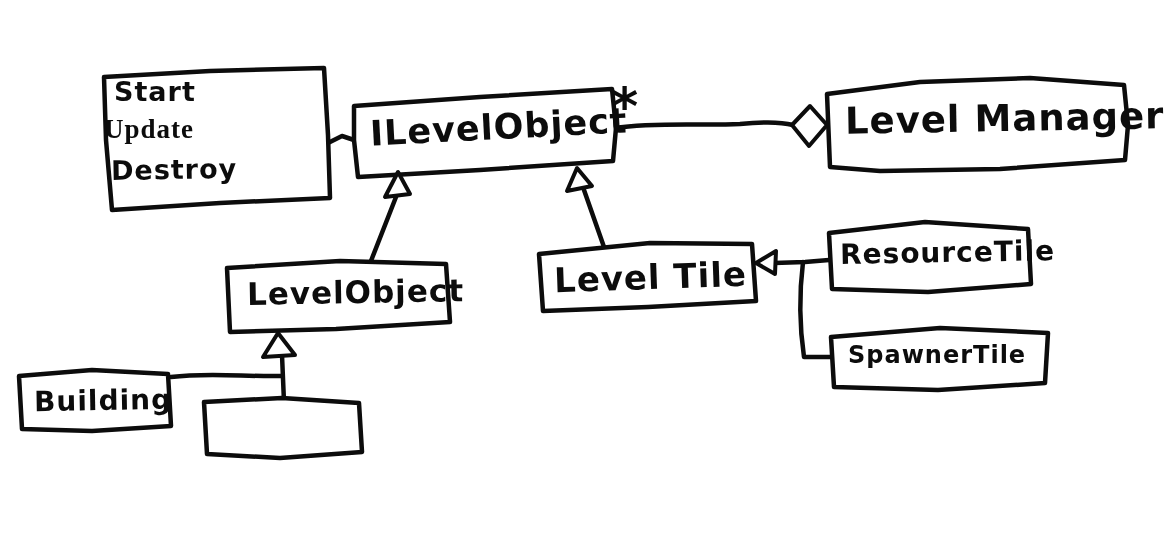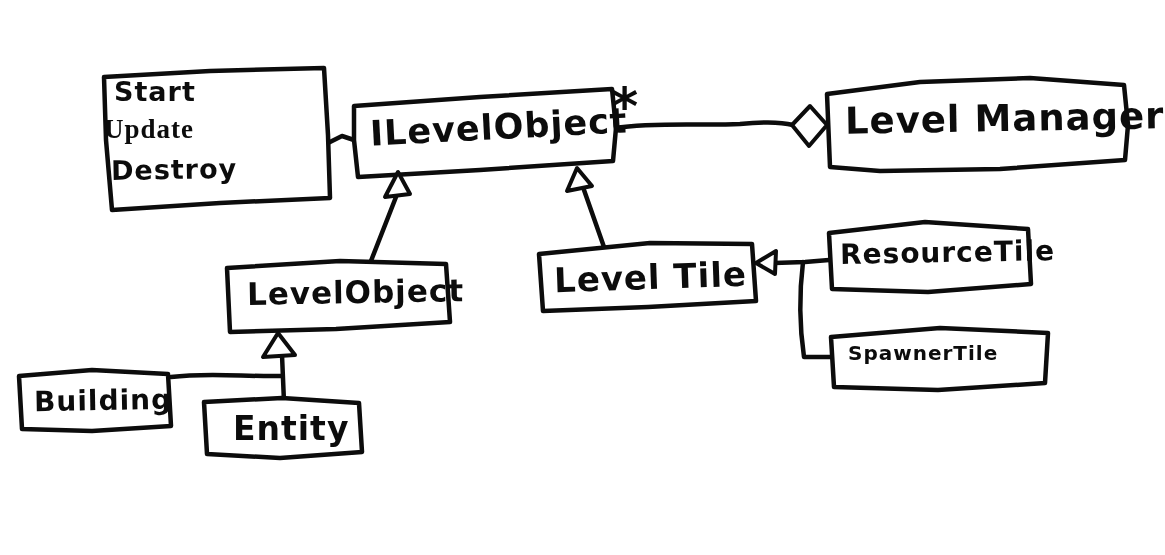--- a/index.html
+++ b/index.html
@@ -61,19 +61,18 @@
 
   <div class="label methods-word" style="left:114px;top:78px;">Start</div>
   <div class="label methods-word" style="left:104px;top:116px;font-family:Liberation Serif, serif;">Update</div>
   <div class="label methods-word r-1" style="left:111px;top:156px;">Destroy</div>
 
   <div class="label r-3" style="left:370px;top:110px;font-size:35px;">ILevelObject</div>
   <div class="label r-1" style="left:845px;top:100px;font-size:37px;">Level Manager</div>
   <div class="label r-1" style="left:247px;top:277px;font-size:31px;">LevelObject</div>
   <div class="label r-2" style="left:554px;top:260px;font-size:34px;">Level Tile</div>
   <div class="label r-1" style="left:840px;top:239px;font-size:28px;">ResourceTile</div>
-  <div class="label" style="left:848px;top:343px;font-size:20px;">SpawnerTile</div>
+  <div class="label" style="left:848px;top:343px;font-size:24px;">SpawnerTile</div>
   <div class="label r-1" style="left:34px;top:387px;font-size:28px;">Building</div>
-  <div class="label" style="left:233px;top:412px;font-size:33px;">Entity</div>
 
   <div class="label star" style="left:611px;top:80px;">*</div>
 
 </div>
 
 </body></html>

